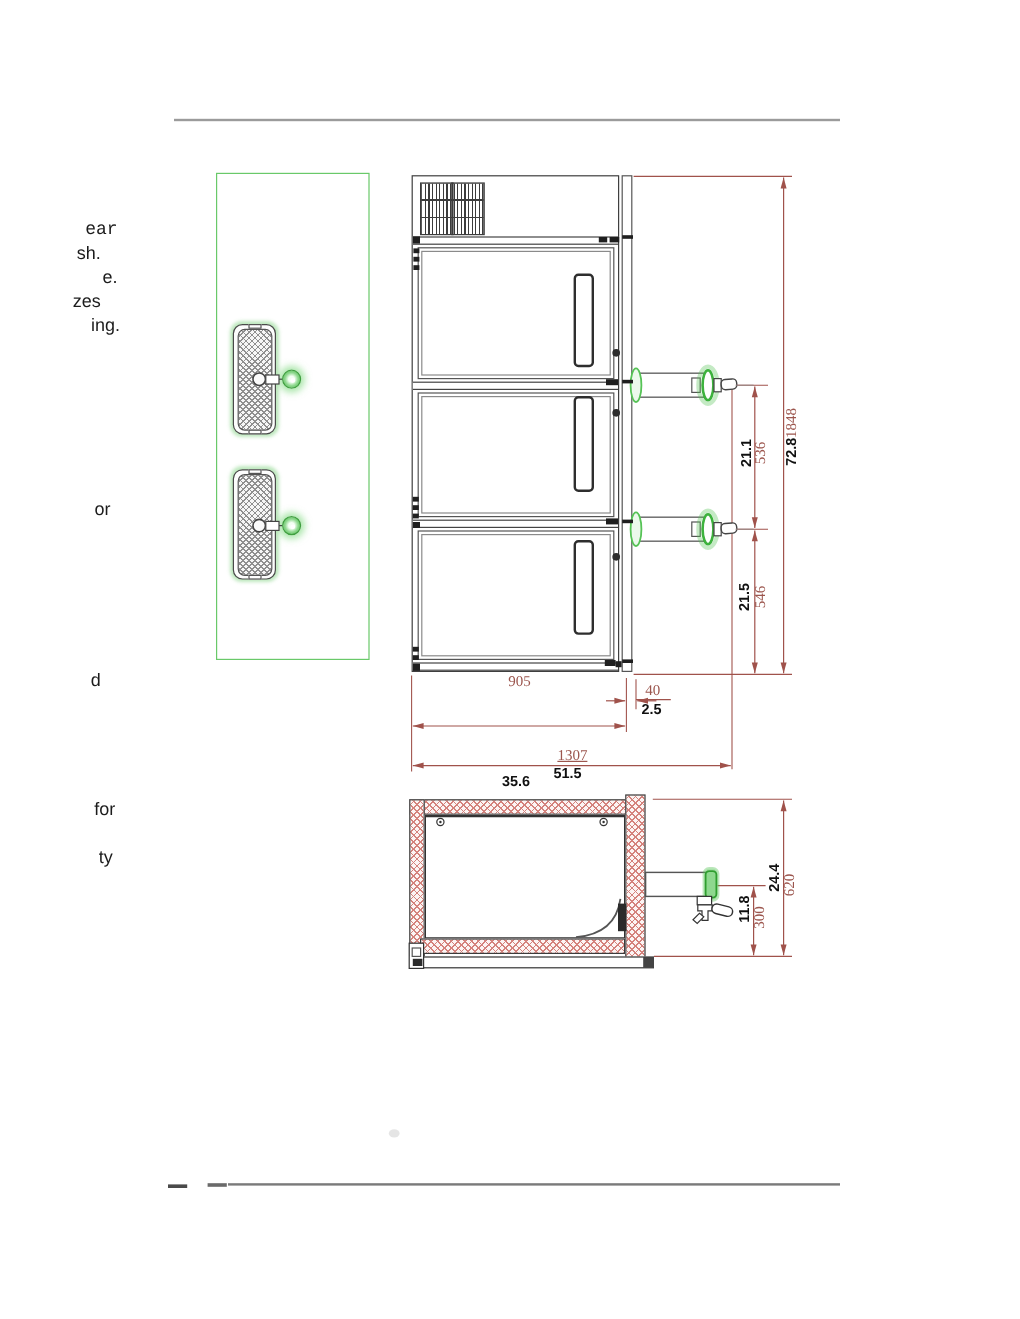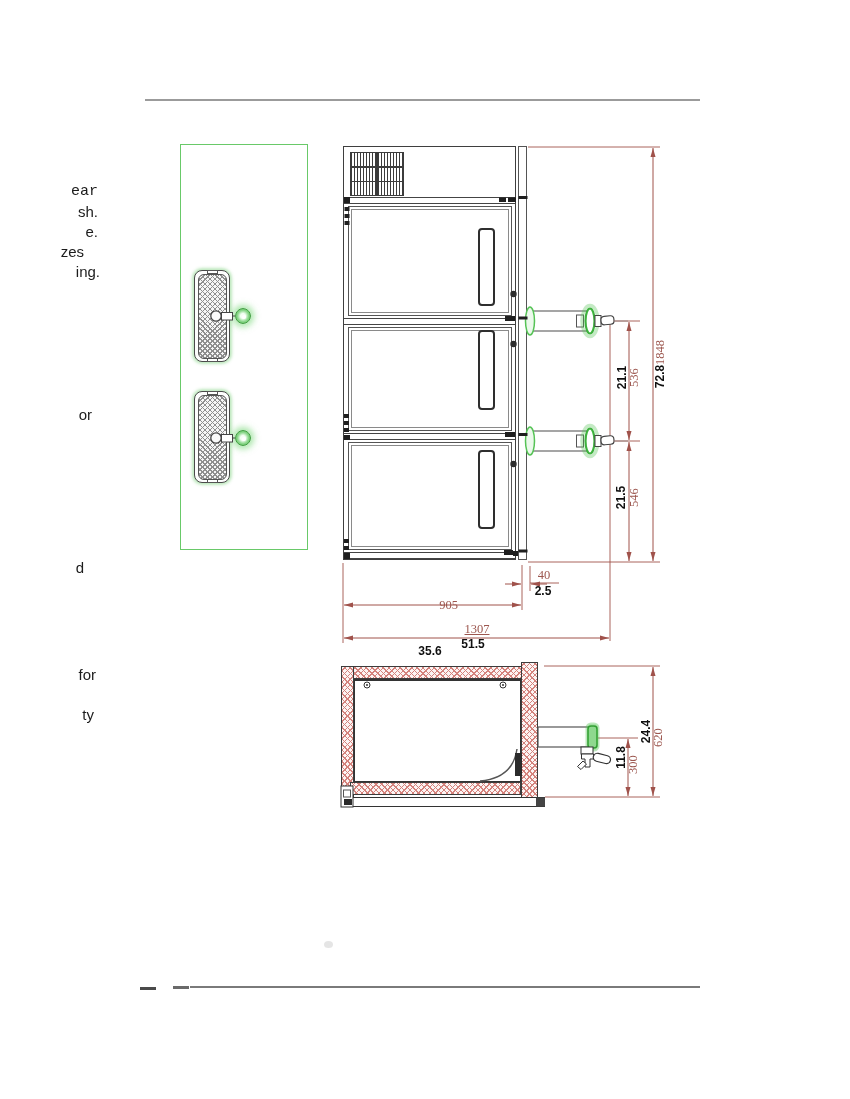--- a/index.html
+++ b/index.html
@@ -52,25 +52,25 @@
 
 <div id="canvas">
 
   <div class="abs pageline" style="left:145px;top:99px;width:555px;height:2px;"></div>
   <div class="abs" style="left:190px;top:986px;width:510px;height:2px;background:#7a7a7a;"></div>
   <div class="abs" style="left:140px;top:987px;width:16px;height:3px;background:#4a4a4a;"></div>
   <div class="abs" style="left:173px;top:986px;width:16px;height:2.5px;background:#6a6a6a;"></div>
   <div class="abs" style="left:324px;top:941px;width:9px;height:7px;border-radius:50%;background:#bdbdbd;opacity:.4;"></div>
 
   <div class="frag" style="left:38px;top:183px;font-family:Liberation Mono, monospace;">ear</div>
-  <div class="frag" style="left:38px;top:203px;">sh.</div>
+  <div class="frag" style="left:24px;top:203px;">sh.</div>
   <div class="frag" style="left:38px;top:223px;">e.</div>
   <div class="frag" style="left:24px;top:243px;">zes</div>
   <div class="frag" style="left:40px;top:263px;">ing.</div>
-  <div class="frag" style="left:32px;top:406px;">or</div>
+  <div class="frag" style="left:32px;top:416px;">or</div>
   <div class="frag" style="left:24px;top:559px;">d</div>
   <div class="frag" style="left:36px;top:666px;">for</div>
   <div class="frag" style="left:34px;top:706px;">ty</div>
 
   <div class="abs greenbox" style="left:180px;top:144px;width:128px;height:406px;"></div>
 
   <div class="abs tray" style="left:194px;top:270px;width:36px;height:92px;">
     <div class="tray-inner hatch-gray"></div>
     <div class="tab" style="top:-1px;"></div>
     <div class="tab" style="bottom:-1px;"></div>
@@ -234,21 +234,21 @@
       <rect x="588" y="726" width="9" height="22" rx="3" fill="#8ed88e" stroke="#2f9e2f" stroke-width="1.5"></rect>
       <rect x="581" y="747" width="12" height="7" fill="#fff" stroke="#333" stroke-width="1"></rect>
       <path d="M581.5,754 h12 v5 h-3.5 v8 h-5 v-8 h-3.5 z" fill="#fff" stroke="#333" stroke-width="1"></path>
       <path d="M583,761 l-5.5,5.5 l3.5,3 l5.5,-5.5 z" fill="#fff" stroke="#333" stroke-width="1"></path>
       <g transform="rotate(14 594 756)">
           <rect x="593.5" y="752.5" width="17.5" height="8" rx="4" fill="#fff" stroke="#333" stroke-width="1.2"></rect>
         </g>
     </g>
   </svg>
 
-  <div class="lbl mm" style="left:408px;top:599px;width:50px;text-align:right;">905</div>
+  <div class="lbl mm" style="left:408px;top:562px;width:50px;">905</div>
   <div class="lbl in" style="left:405px;top:604px;width:50px;margin-top:41px;">35.6</div>
   <div class="lbl mm" style="left:452px;top:623px;width:50px;text-decoration:underline;">1307</div>
   <div class="lbl in" style="left:448px;top:638px;width:50px;">51.5</div>
   <div class="lbl mm" style="left:524px;top:569px;width:40px;font-family:Liberation Serif, serif;">40</div>
   <div class="lbl in" style="left:523px;top:585px;width:40px;">2.5</div>
 
   <div class="lbl mm rot" style="left:640px;top:346px;width:40px;">1848</div>
   <div class="lbl in rot" style="left:643px;top:370px;width:34px;">72.8</div>
   <div class="lbl mm rot" style="left:614px;top:370.5px;width:40px;">536</div>
   <div class="lbl in rot" style="left:602px;top:370.5px;width:40px;">21.1</div>

